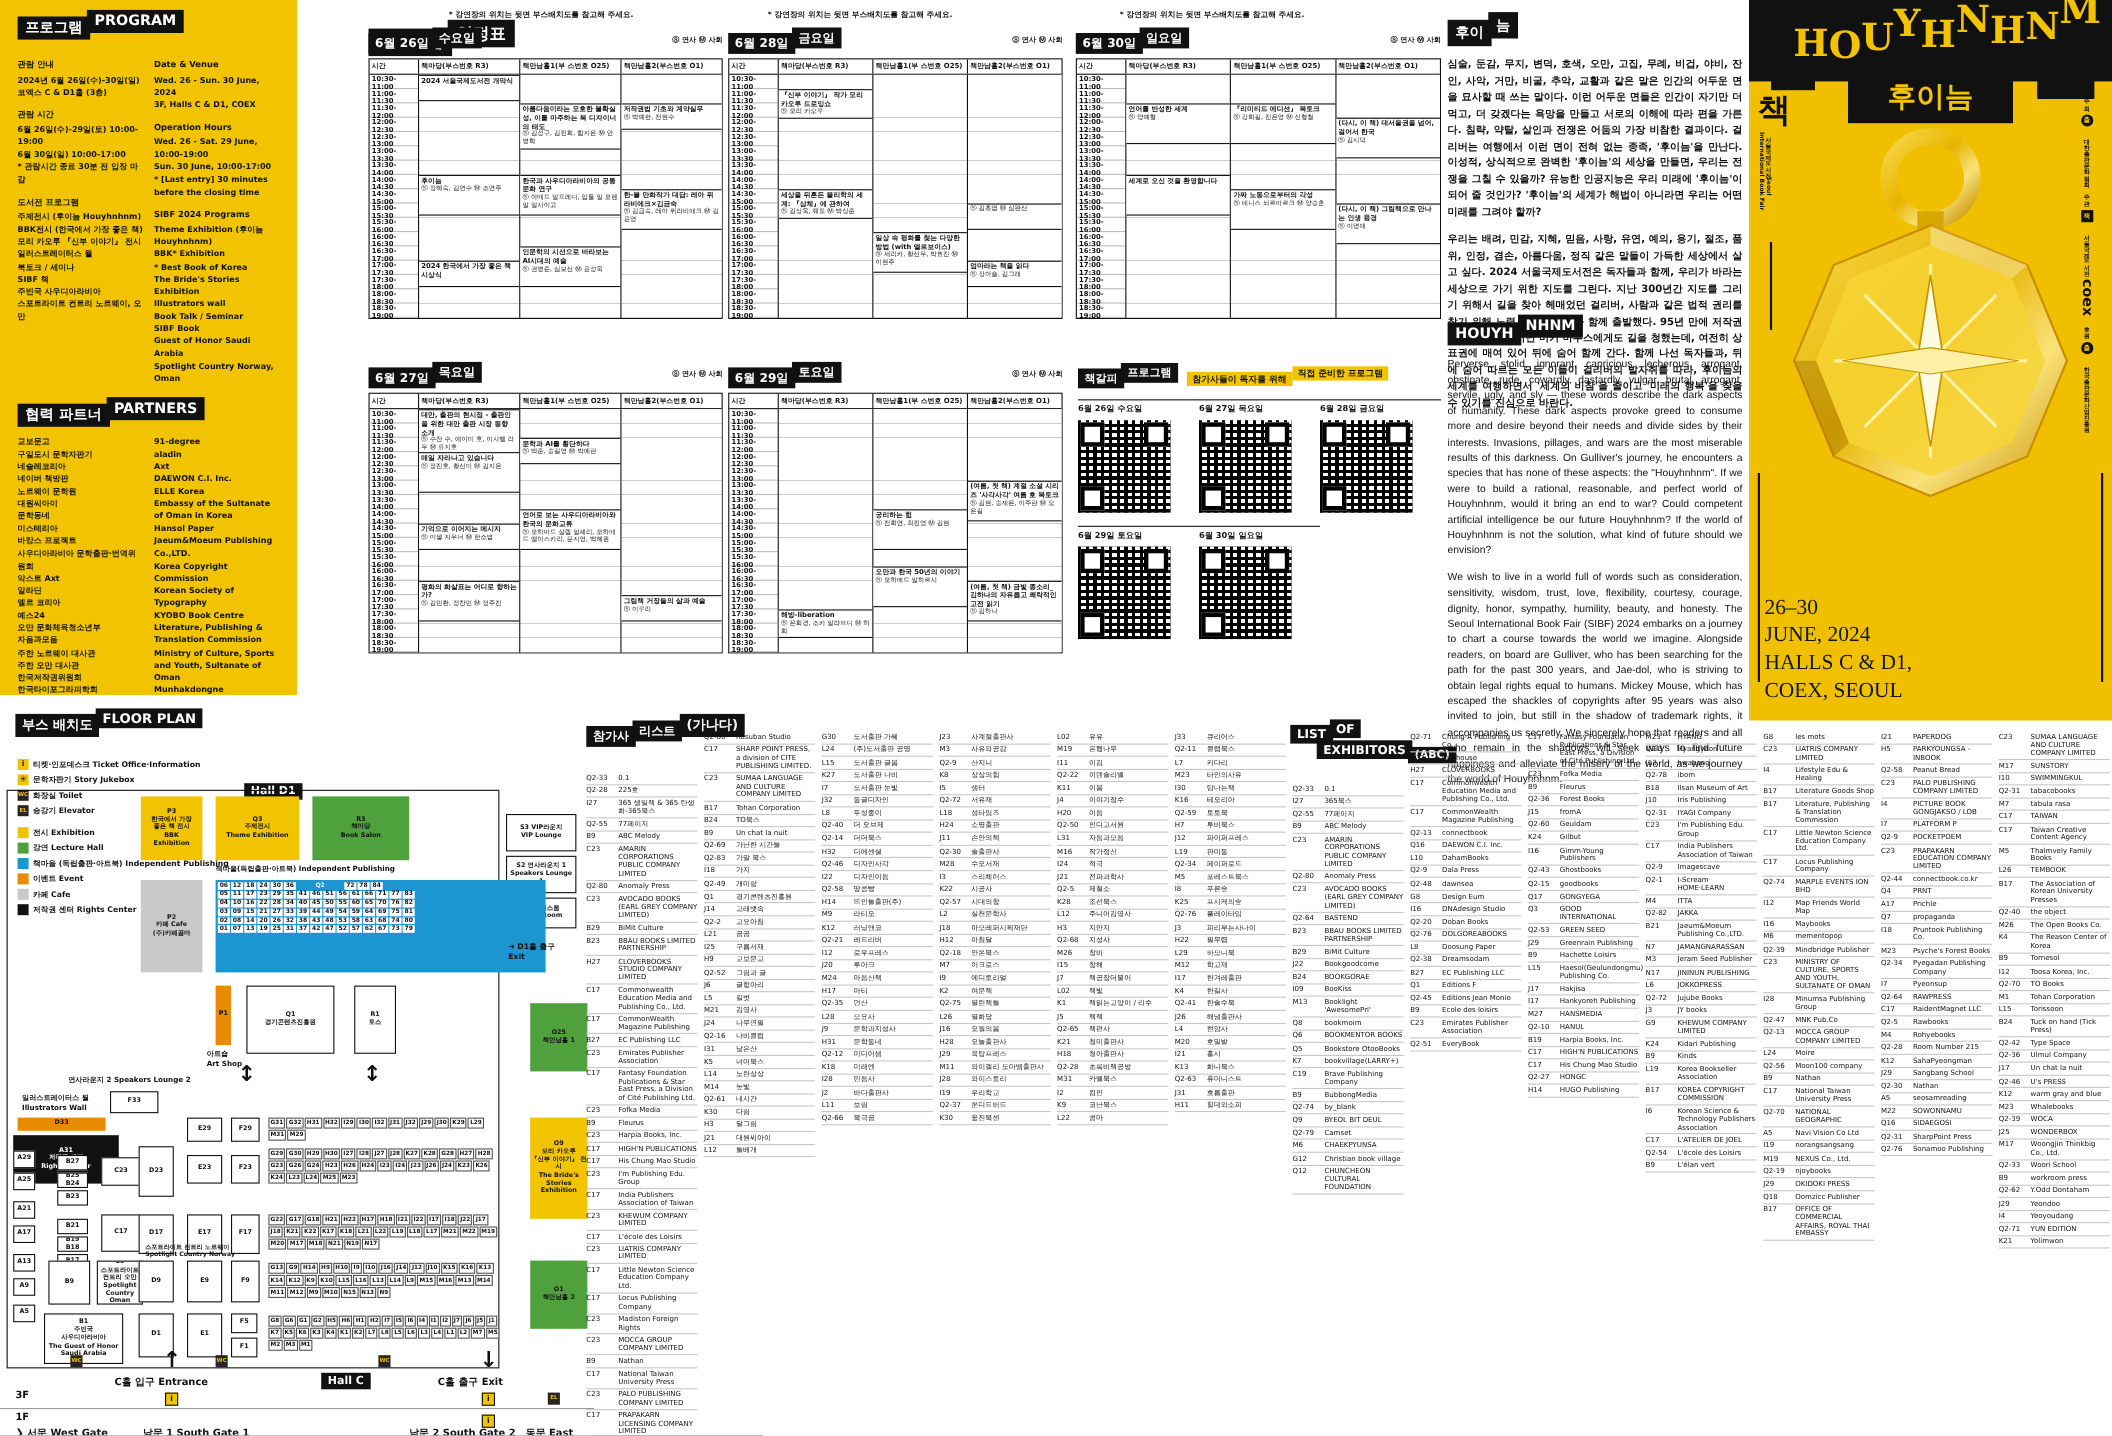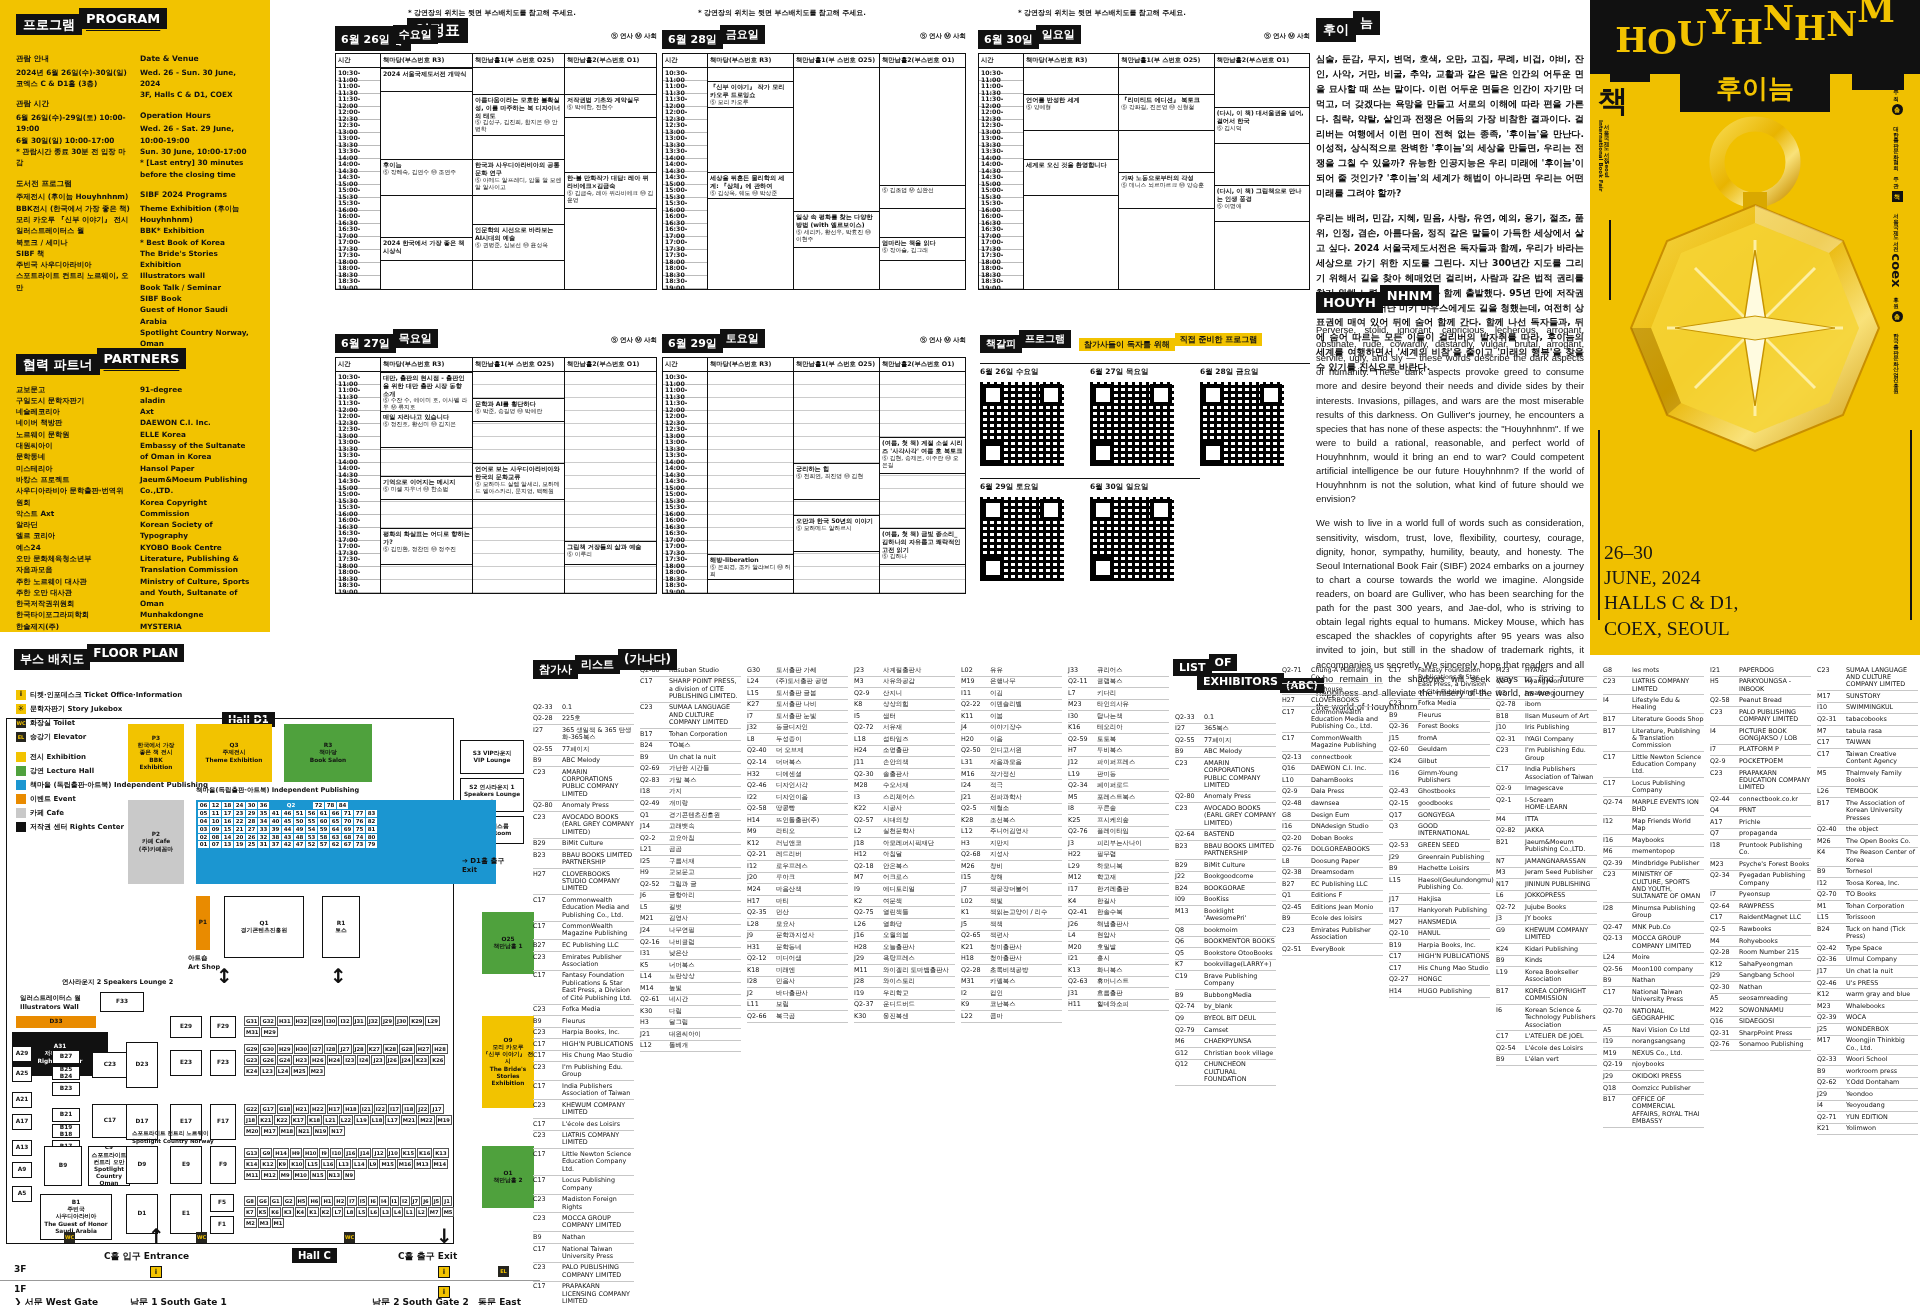--- a/index.html
+++ b/index.html
@@ -4,21 +4,21 @@
 <style>
   html,body{margin:0;padding:0;background:#888;}
   #canvas{position:relative;width:1920px;height:1305px;background:#fff;overflow:hidden;
     font-family:"DejaVu Sans","Liberation Sans",sans-serif;color:#111;}
   .abs{position:absolute;}
   .bx{display:inline-block;background:#111;color:#fff;font-weight:bold;padding:2px 6px;}
   .ybx{display:inline-block;background:#f2c300;color:#111;font-weight:bold;padding:1px 5px;}
   
   #program{left:0;top:0;width:270px;height:632px;background:#f2c300;}
   #program .inner{padding:14px 16px;}
-  .ptitle{margin-bottom:10px;text-decoration:underline;}
+  .ptitle{margin-bottom:10px;}
   .ptitle .k{background:#111;color:#fff;font-weight:bold;font-size:13px;padding:3px 7px;}
   .ptitle .e{background:#111;color:#fff;font-weight:bold;font-size:13px;padding:3px 7px;position:relative;top:-6px;left:-3px;}
   .pcols{display:flex;gap:10px;}
   .pcol{width:50%;font-size:7.3px;line-height:1.55;font-weight:bold;}
   .pcol h4{margin:9px 0 2px 0;font-size:7.6px;}
   .pcol .ln{white-space:pre-wrap;}
   #credits{font-size:7.3px;font-weight:bold;line-height:1.5;margin-top:8px;}
   #credits .role{margin-top:7px;}
   .linkrow{display:flex;gap:5px;align-items:center;font-size:7.5px;font-weight:bold;margin-top:2px;}
   .licon{display:inline-block;width:9px;height:9px;border:1.4px solid #111;border-radius:50%;}
@@ -59,21 +59,21 @@
   .qr .eye{position:absolute;width:14px;height:14px;background:#fff;border:4px solid #000;left:2px;bottom:2px;}
   
   #essays{left:1316px;top:0;width:268px;height:655px;}
   .elbl .a{font-size:13px;padding:3px 7px;}
   .elbl .b{font-size:13px;padding:3px 7px;position:relative;top:-7px;left:-3px;}
   .epar{font-size:9.2px;line-height:1.62;text-align:justify;font-weight:bold;margin-top:10px;white-space:pre-wrap;}
   .epar.en{font-family:Liberation Sans, sans-serif;font-weight:normal;font-size:9.4px;line-height:1.5;}
   
   #poster{left:1590px;top:0;width:330px;height:655px;background:#f0c000;}
   #pband{position:absolute;left:0;top:0;width:330px;height:74px;background:#111;}
-  #pletters{position:absolute;left:10px;top:4px;width:310px;text-align:center;}
+  #pletters{position:absolute;left:10px;top:4px;width:310px;text-align:right;}
   #pletters span{display:inline-block;color:#f2c300;font-weight:bold;font-size:34px;font-family:"DejaVu Serif","Liberation Serif",serif;}
   .ptab{position:absolute;background:#111;}
   #phu{color:#f2c300;font-size:26px;font-weight:bold;text-align:center;line-height:36px;}
   .vtxt{writing-mode:vertical-rl;text-orientation:mixed;}
   #pleft{position:absolute;left:8px;top:86px;color:#111;}
   #pchaek{font-size:30px;font-weight:bold;line-height:1;}
   #pleftv{writing-mode:vertical-rl;font-size:5.5px;font-weight:bold;margin-top:4px;height:86px;}
   #pleftline{position:absolute;left:19px;top:220px;width:2px;height:80px;background:#111;}
   #pright{position:absolute;right:6px;top:86px;display:flex;flex-direction:column;align-items:center;gap:7px;}
   #pright .vtxt{font-size:5.5px;font-weight:bold;}
@@ -159,21 +159,21 @@
             <div class="ln">BBK* Exhibition</div>
             <div class="ln">* Best Book of Korea</div>
             <div class="ln">The Bride's Stories Exhibition</div>
             <div class="ln">Illustrators wall</div>
             <div class="ln">Book Talk / Seminar</div>
             <div class="ln">SIBF Book</div>
             <div class="ln">Guest of Honor Saudi Arabia</div>
             <div class="ln">Spotlight Country Norway, Oman</div>
           </div>
       </div>
-      <div class="ptitle" style="margin-top:4px">
+      <div class="ptitle" style="margin-top:16px">
         <span class="k">협력 파트너</span><span class="e">PARTNERS</span>
       </div>
       <div class="pcols">
         <div class="pcol" id="partners-ko">
             <div class="ln">교보문고</div>
             <div class="ln">구일도시 문학자판기</div>
             <div class="ln">네슬레코리아</div>
             <div class="ln">네이버 책방판</div>
             <div class="ln">노르웨이 문학원</div>
             <div class="ln">대원씨아이</div>

